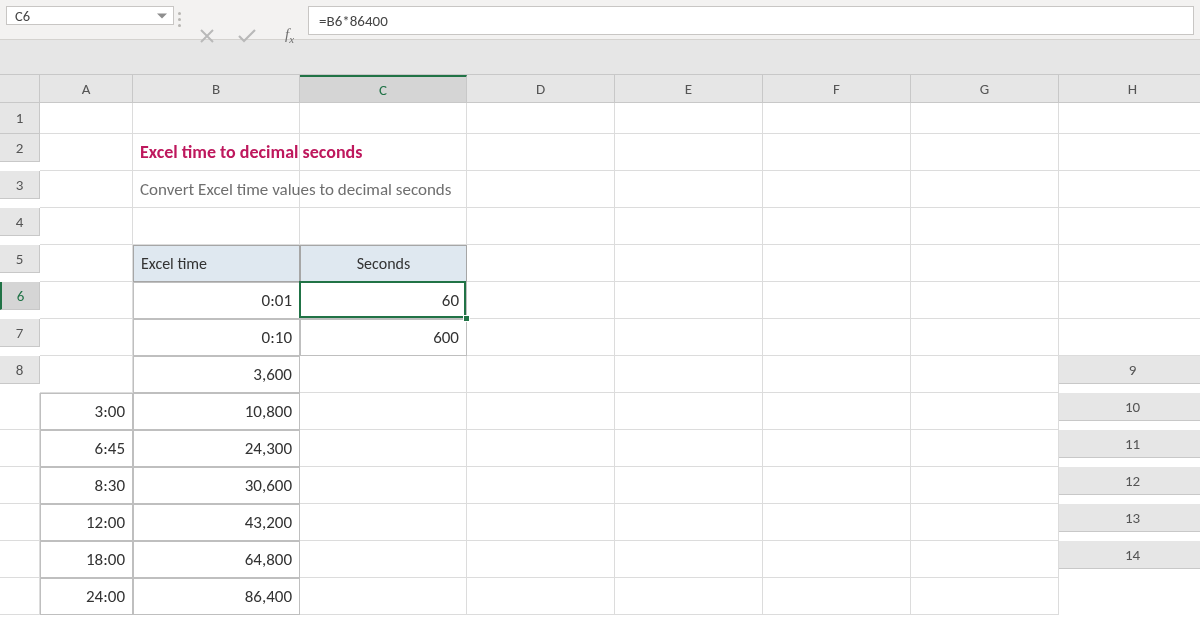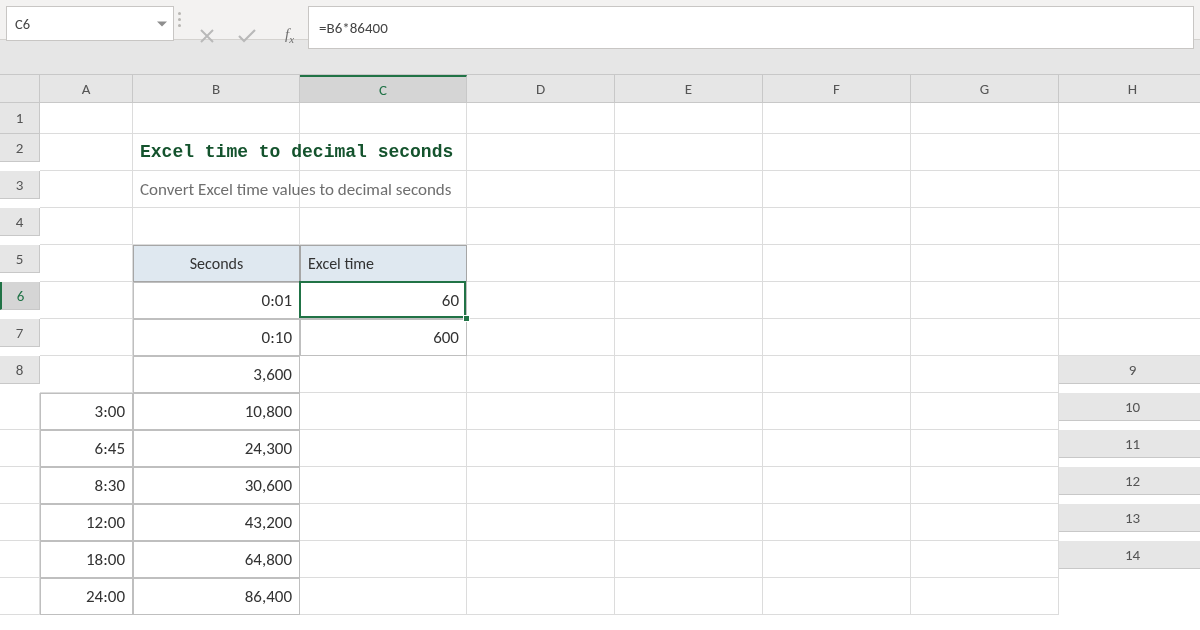--- a/index.html
+++ b/index.html
@@ -16,21 +16,21 @@
   
   .formula-bar-row {
     display: flex;
     align-items: stretch;
     height: 40px;
     background: #f3f2f1;
     border-bottom: 1px solid #d4d2cf;
   }
   .name-box {
     width: 168px;
-    height: 35px;
+    height: 19px;
     margin: 6px 0 0 6px;
     background: #fff;
     border: 1px solid #c8c6c4;
     display: flex;
     align-items: center;
     position: relative;
   }
   .name-box-text {
     padding-left: 8px;
     font-size: 14.5px;
@@ -74,21 +74,21 @@
     font-style: italic;
     font-family: "Times New Roman", serif;
     font-size: 15px;
     color: #6f6f6f;
     margin-left: 6px;
   }
   .formula-input {
     flex: 1;
     background: #fff;
     border: 1px solid #c8c6c4;
-    height: 43px;
+    height: 29px;
     margin: 6px 6px 0 14px;
     padding-left: 10px;
     display: flex;
     align-items: center;
     font-size: 15px;
     color: #444;
   }
 
   
   .strip {
@@ -130,21 +130,21 @@
   .cell {
     border-right: 1px solid #dcdcdc;
     border-bottom: 1px solid #dcdcdc;
     height: 37px;
     padding: 0 7px;
     display: flex;
     align-items: center;
     font-size: 16px;
     color: #333;
   }
-  .cell.title { font-weight: 700; color: #14532d; font-size: 18px; font-family: Liberation Mono, monospace; }
+  .cell.title { font-weight: 700; color: #be185d; font-size: 18px; }
   .cell.subtitle { color: #6f6f6f; font-size: 17px; white-space: nowrap; overflow: visible; }
   .cell.nowrap { overflow: visible; white-space: nowrap; }
 
   
   .th {
     background: #dfe8f0;
     border: 1px solid #a6a6a6;
     font-size: 16px;
     color: #333;
   }
@@ -253,22 +253,22 @@
   <div class="cell"></div>
   <div class="cell"></div>
   <div class="cell"></div>
   <div class="cell"></div>
   <div class="cell"></div>
   <div class="cell"></div>
   <div class="cell"></div>
 
   <div class="rowhdr">5</div>
   <div class="cell"></div>
+  <div class="cell th left">Excel time</div>
   <div class="cell th center">Seconds</div>
-  <div class="cell th left">Excel time</div>
   <div class="cell"></div>
   <div class="cell"></div>
   <div class="cell"></div>
   <div class="cell"></div>
   <div class="cell"></div>
 
   <div class="rowhdr active">6</div>
   <div class="cell"></div>
   <div class="cell td right">0:01</div>
   <div class="cell td right" id="activeCell">60</div>

